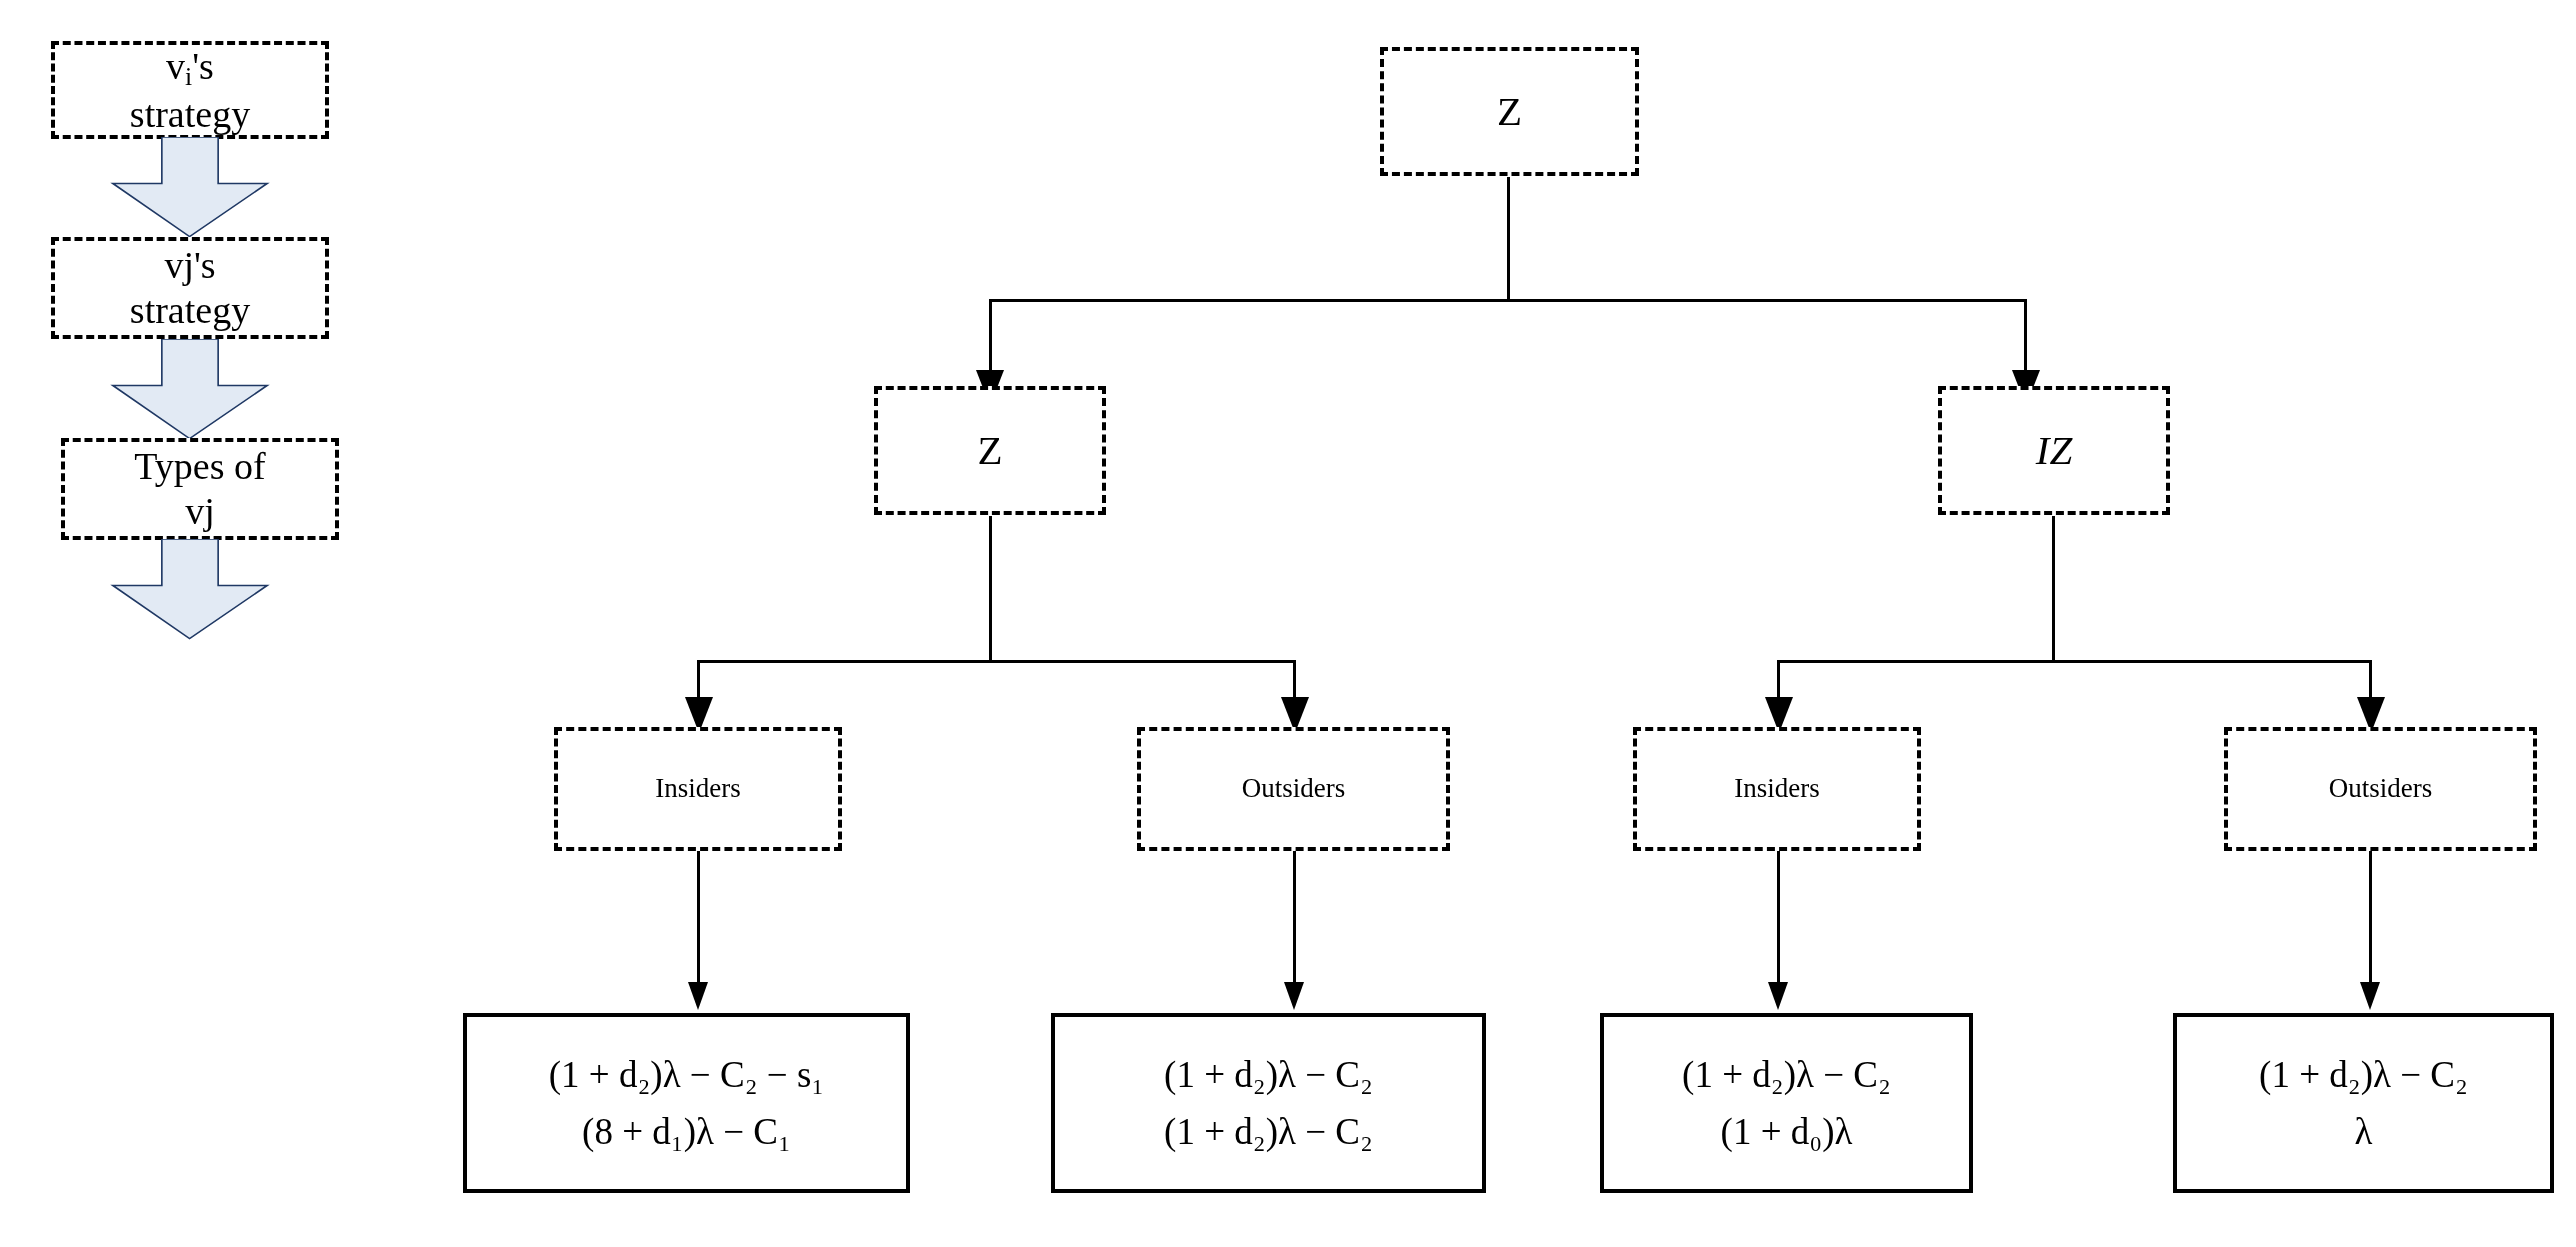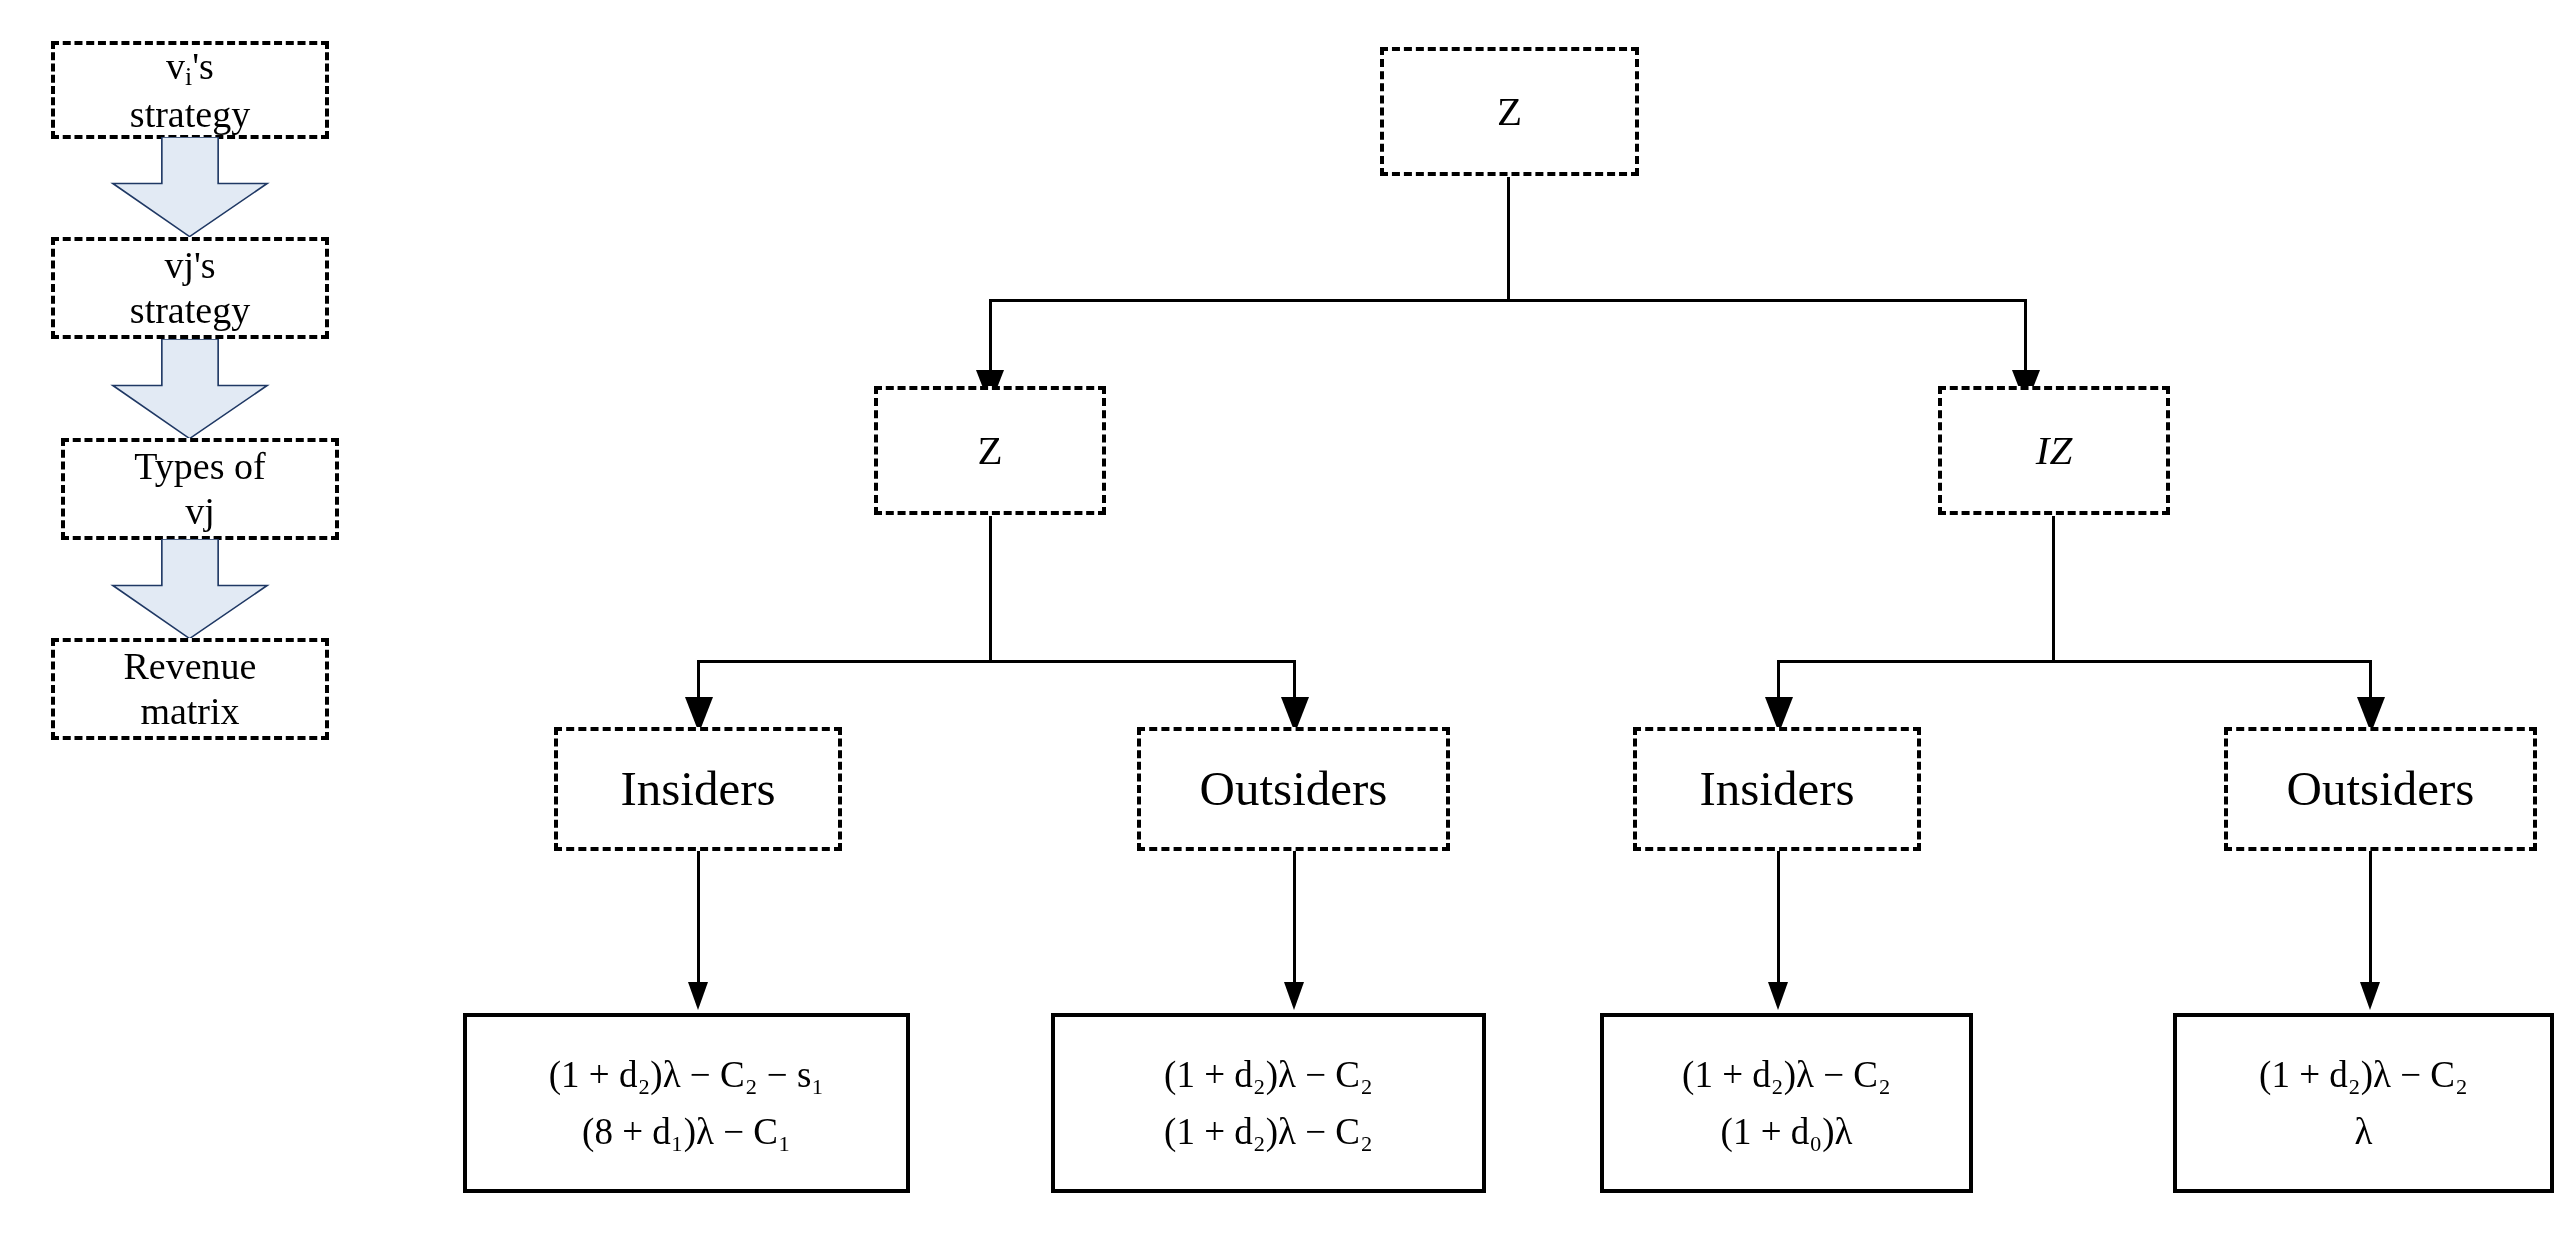--- a/index.html
+++ b/index.html
@@ -42,21 +42,21 @@
     font-size: 38px;
   }
   .stage .ln { display: block; white-space: nowrap; }
   .sub {
     font-size: 0.68em;
     vertical-align: -0.22em;
   }
 
   
   .treenode { font-size: 41px; }
-  .leafnode { font-size: 49px; }
+  .leafnode { font-size: 27px; }
 
   
   .payoff {
     font-family: "Liberation Serif", "DejaVu Serif", serif;
     font-size: 37px;
     line-height: 1.55;
   }
   .payoff .ln { display: block; white-space: nowrap; }
 
   
@@ -121,24 +121,20 @@
     <span class="ln">Types of</span>
     <span class="ln">vj</span>
   </div>
 
   <div class="blockarrow" style="left:106px; top:539px; width:168px; height:102px;">
     <svg width="168" height="102" viewBox="0 0 205 125">
       <polygon points="68,0 137,0 137,57 197,57 102,122 8,57 68,57" fill="#E2EAF4" stroke="#1F3864" stroke-width="2"></polygon>
     </svg>
   </div>
 
-  <div class="node dashed stage" style="left:51px; top:638px; width:278px; height:102px;">
-    <span class="ln">Revenue</span>
-    <span class="ln">matrix</span>
-  </div>
 
   <div class="node dashed treenode" style="left:1380px; top:47px; width:259px; height:129px;">
     <span>Z</span>
   </div>
 
   <div class="line-v" style="left:1507px; top:177px; height:124px;"></div>
   <div class="line-h" style="left:989px; top:299px; width:1038px;"></div>
   <div class="line-v" style="left:989px; top:299px; height:82px;"></div>
   <div class="arrowhead" style="left:976px; top:370px;"></div>
   <div class="line-v" style="left:2024px; top:299px; height:82px;"></div>

